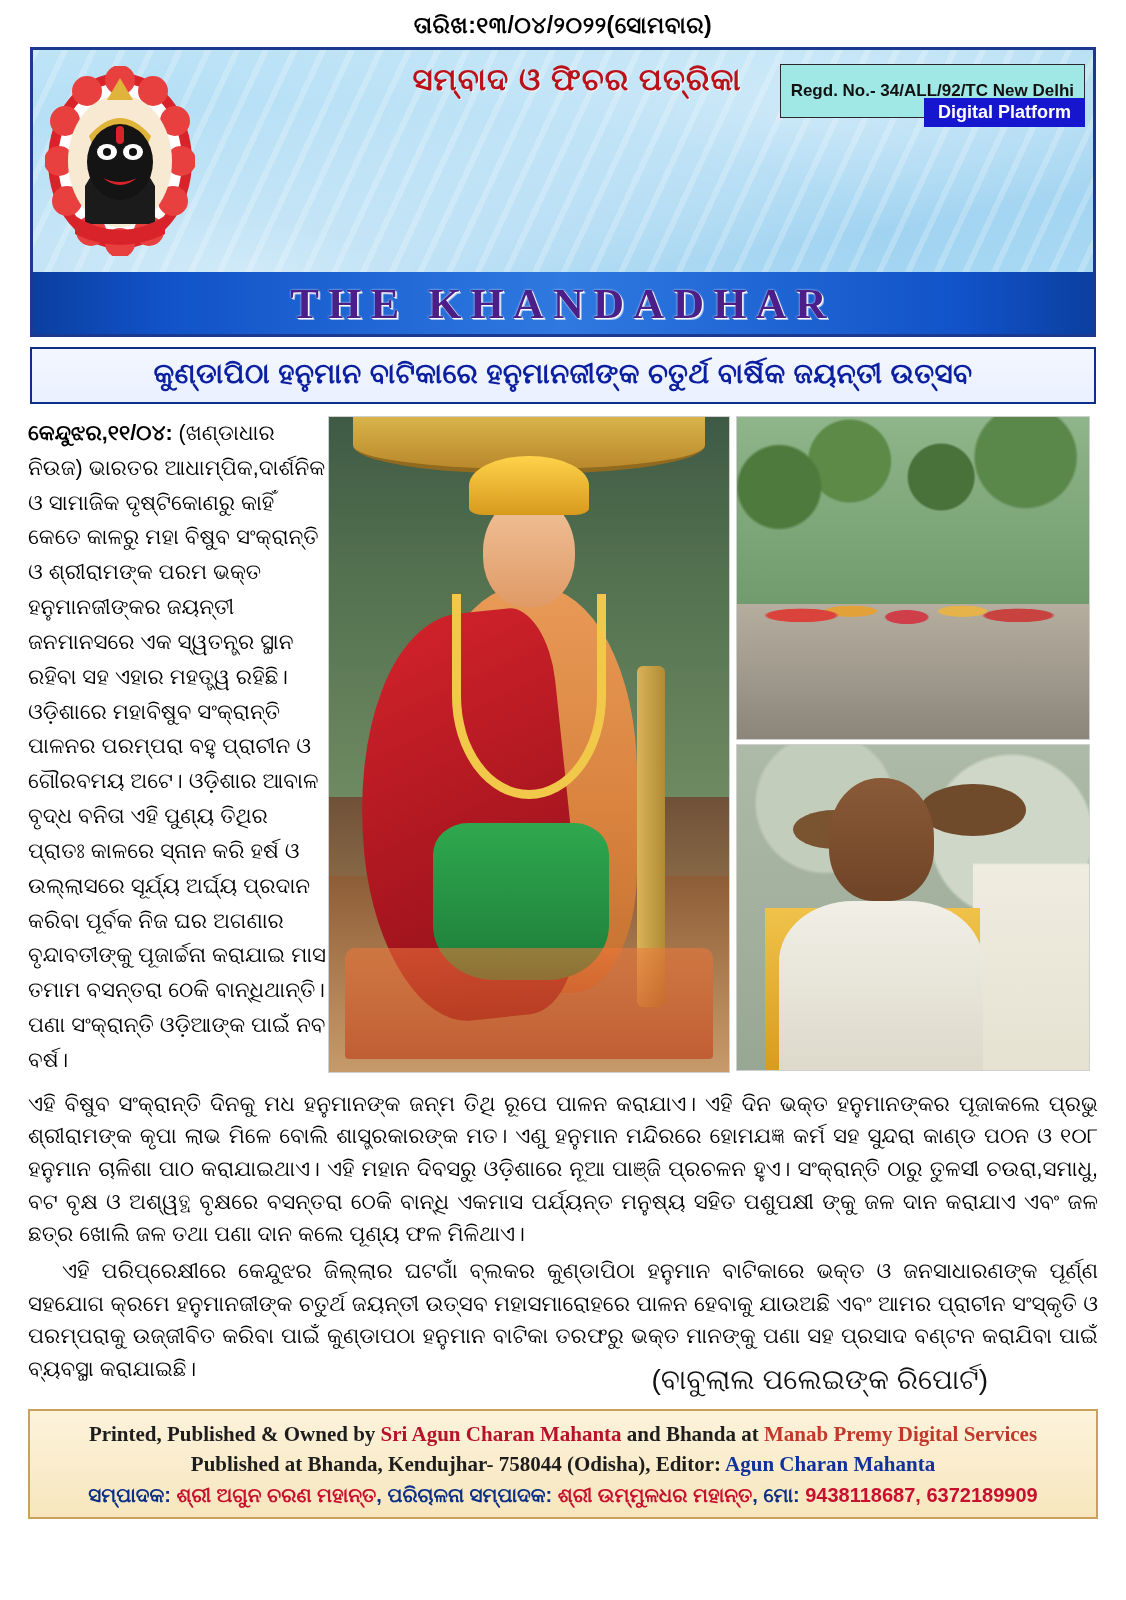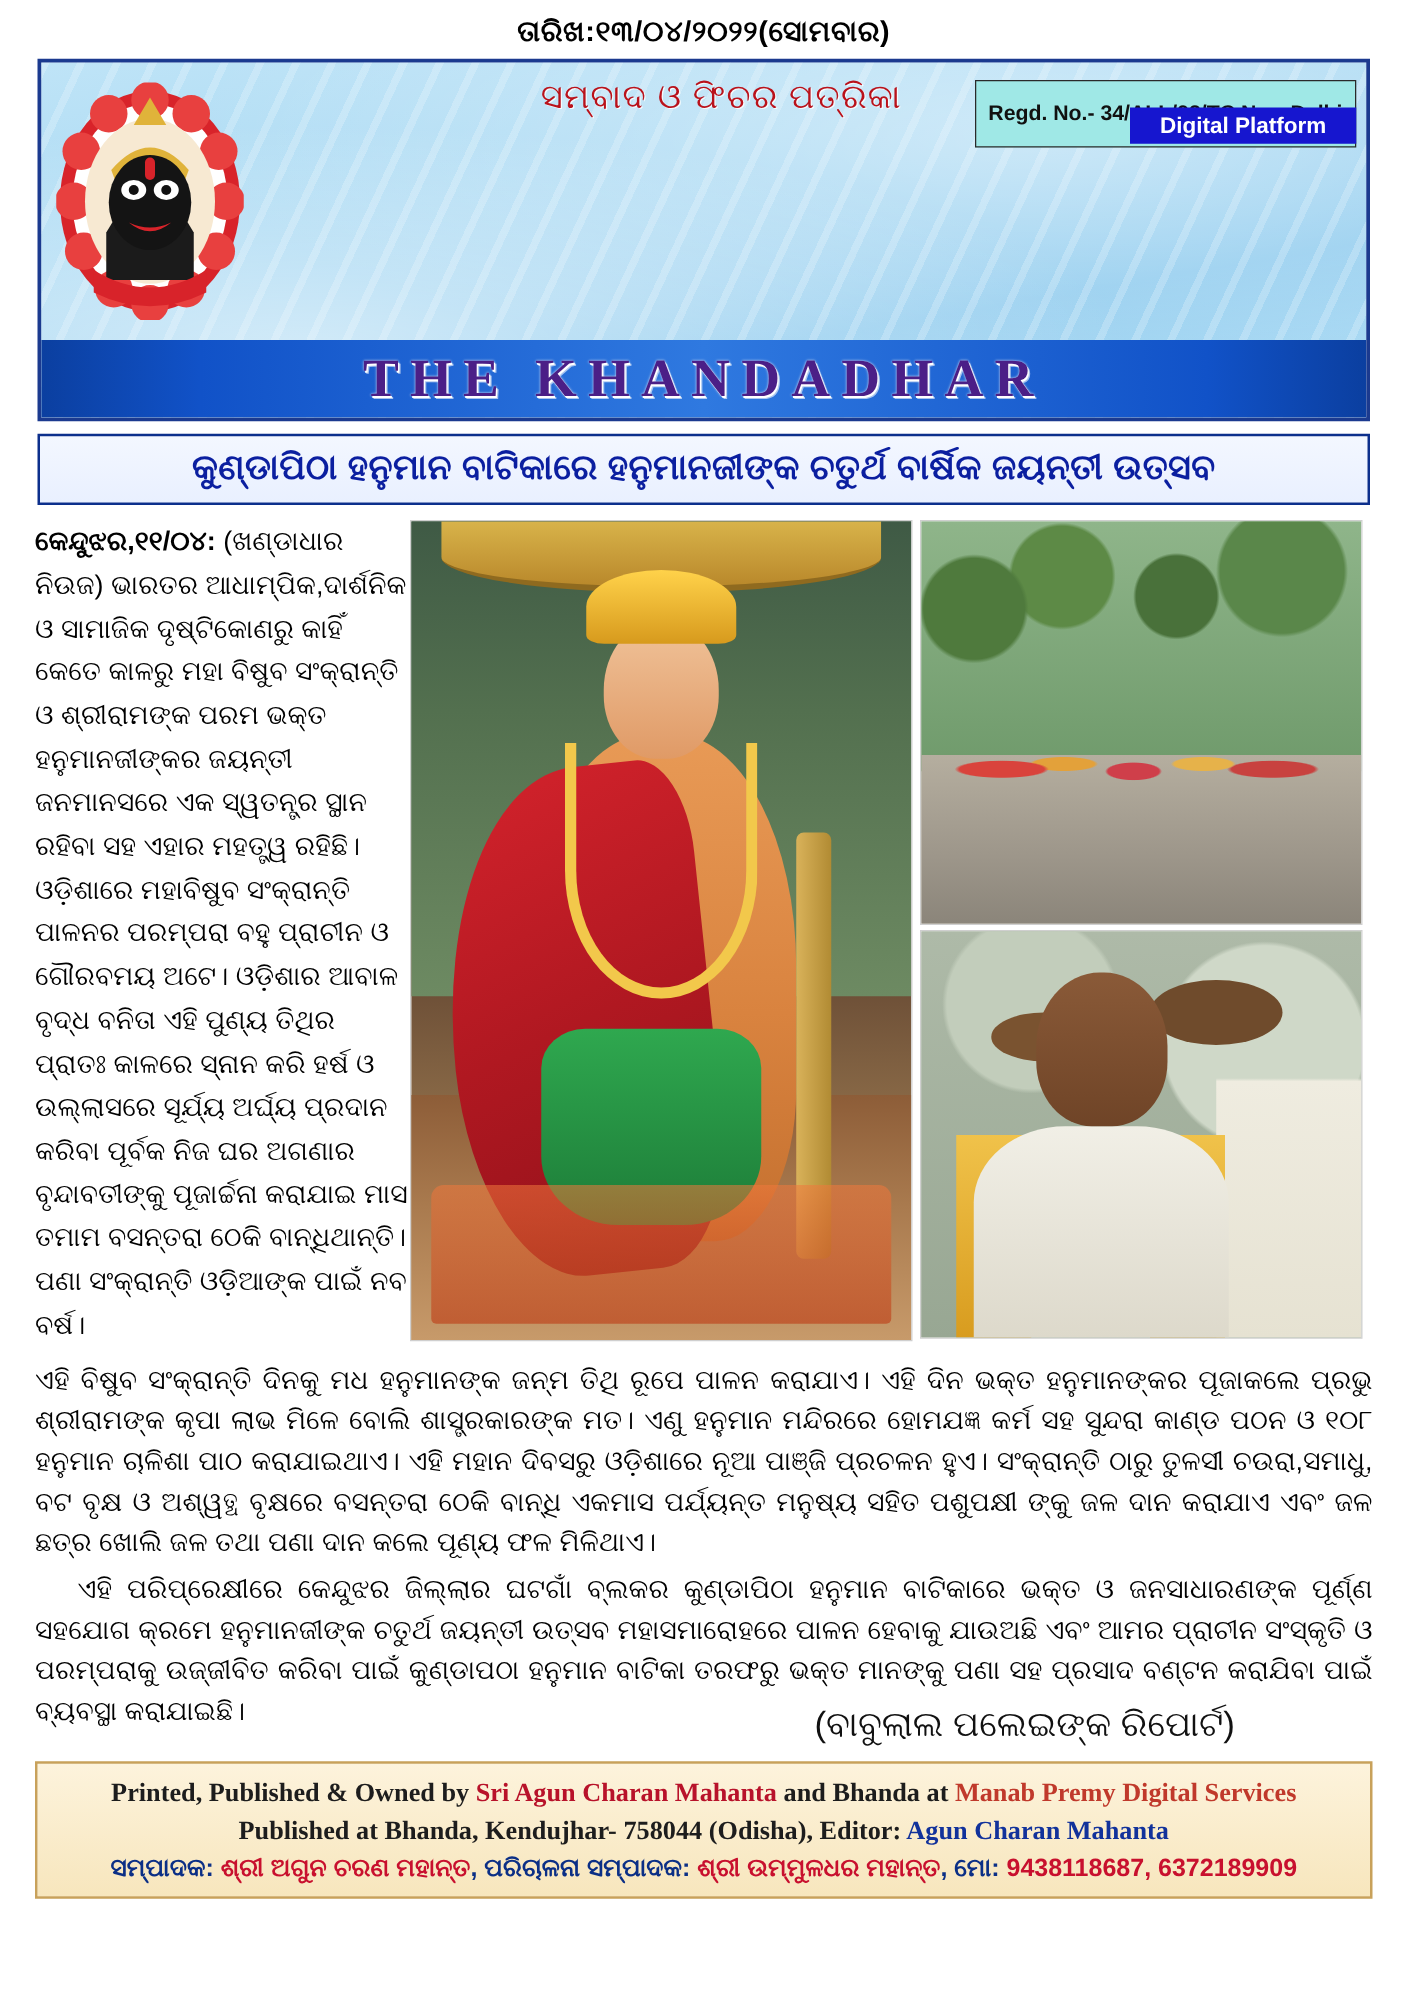--- a/index.html
+++ b/index.html
@@ -66,22 +66,22 @@
     height: 190px;
   }
   .logo-svg { display: block; }
 
   .tagline-odia {
     position: absolute;
     top: 12px;
     left: 0;
     right: 0;
     text-align: center;
-    font-size: 27px;
-    font-weight: normal;
+    font-size: 31px;
+    font-weight: bold;
     color: #b9121b;
     text-shadow: 1px 1px 0 rgba(255,255,255,0.8);
     letter-spacing: 1px;
     padding-left: 28px;
   }
   .title-odia {
     position: absolute;
     top: 42px;
     left: 0;
     right: 0;
@@ -103,24 +103,24 @@
     border: 1px solid #2a2a2a;
     padding: 16px 10px;
     font-size: 17px;
     font-weight: bold;
     color: #111;
     white-space: nowrap;
   }
   .digital-box {
     position: absolute;
     right: 8px;
-    top: 36px;
+    top: 48px;
     background: #1616cf;
     color: #ffffff;
-    padding: 4px 24px;
+    padding: 4px 14px;
     font-size: 18px;
     font-weight: bold;
     white-space: nowrap;
   }
 
   .eng-title-bar {
     position: absolute;
     left: 0;
     right: 0;
     bottom: 0;

